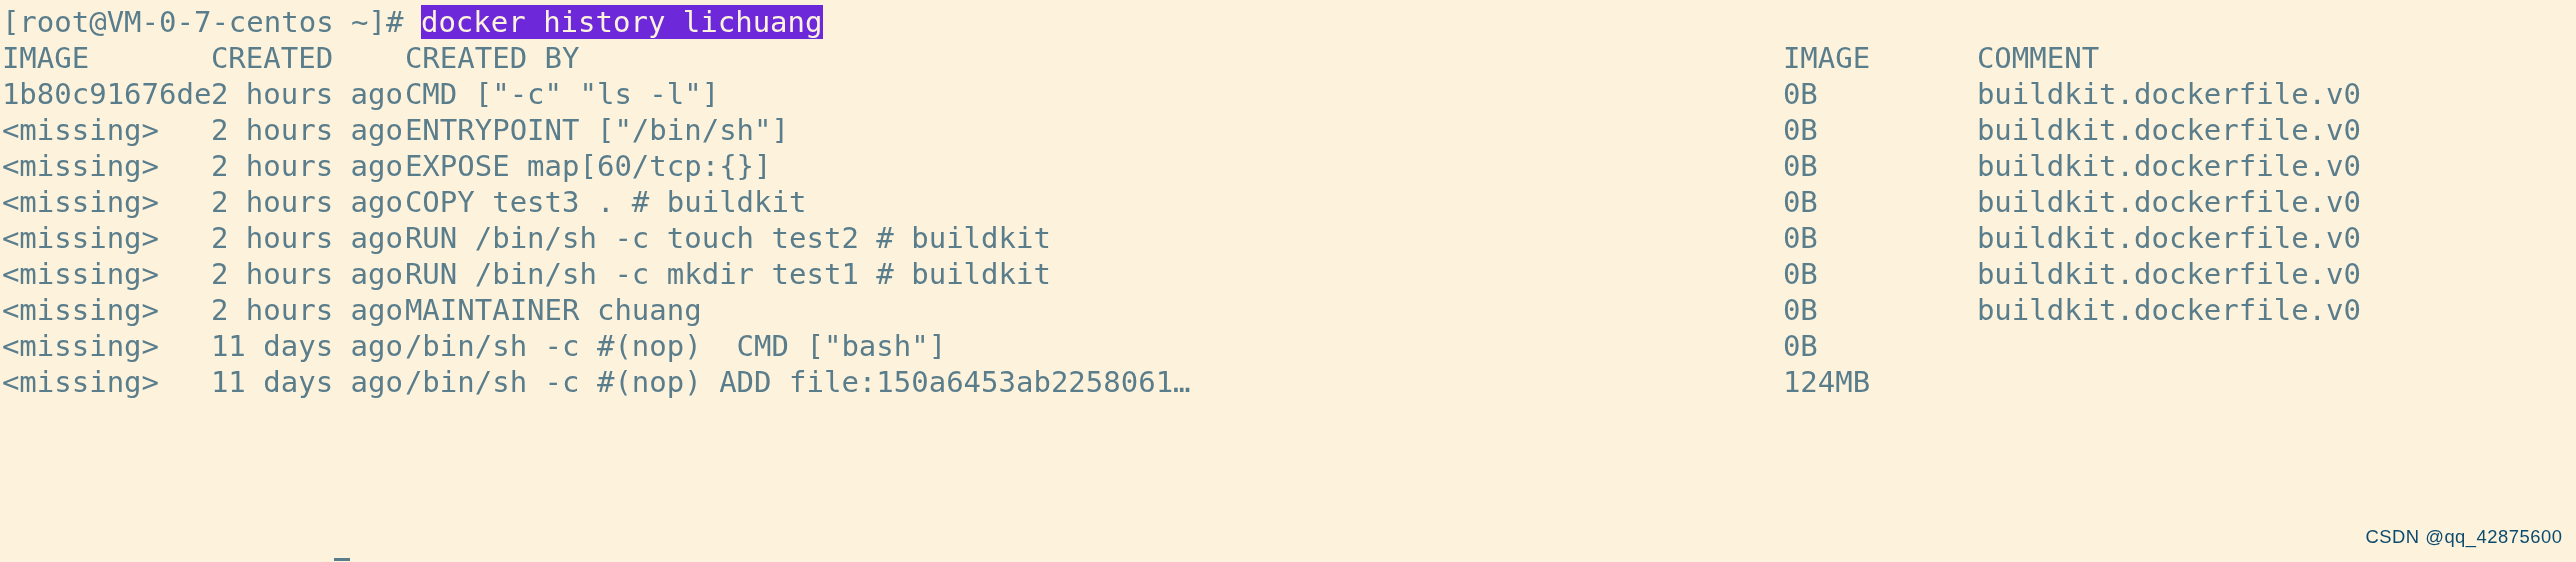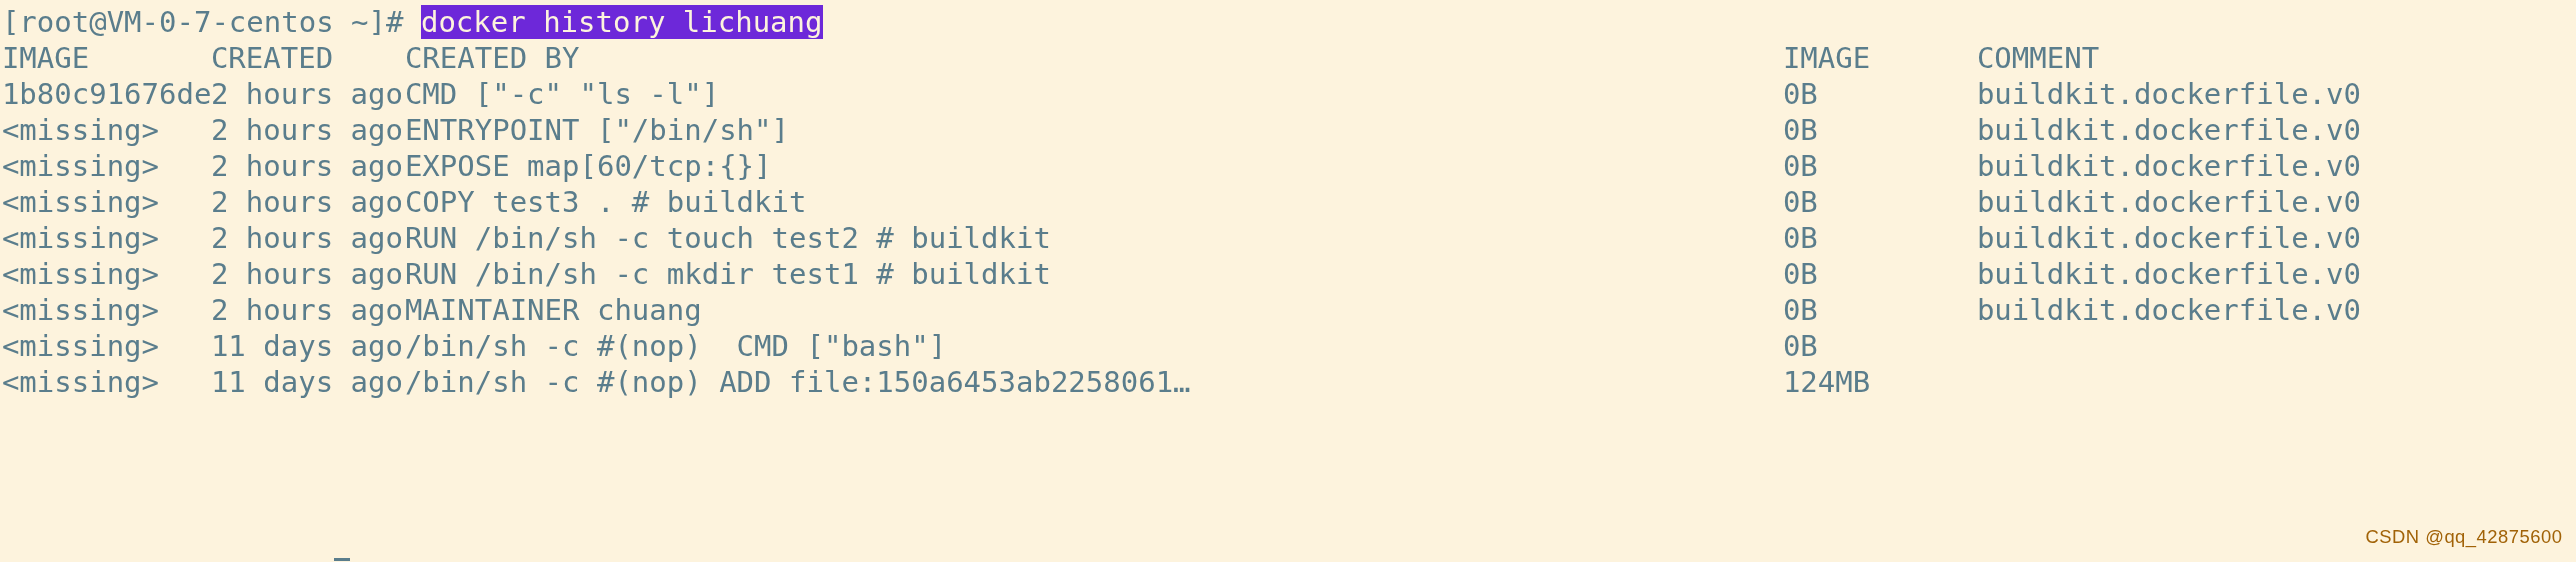--- a/index.html
+++ b/index.html
@@ -43,21 +43,21 @@
   .col-created { display: inline-block; width: 194px; }
   .col-createdby { display: inline-block; width: 1378px; }
   .col-size    { display: inline-block; width: 194px; }
   .col-comment { display: inline-block; text-align: center; }
   .watermark {
     position: absolute;
     right: 13.6px;
     bottom: 7.8px;
     font-family: "Liberation Sans", sans-serif;
     font-size: 18.4px;
-    color: #a16207;
+    color: #0c4a6e;
     letter-spacing: 0.5px;
     white-space: pre;
   }
   .cursor-underline {
     position: absolute;
     left: 334px;
     bottom: 1.9px;
     width: 15.5px;
     height: 2.9px;
     background: #5a7d8c;

